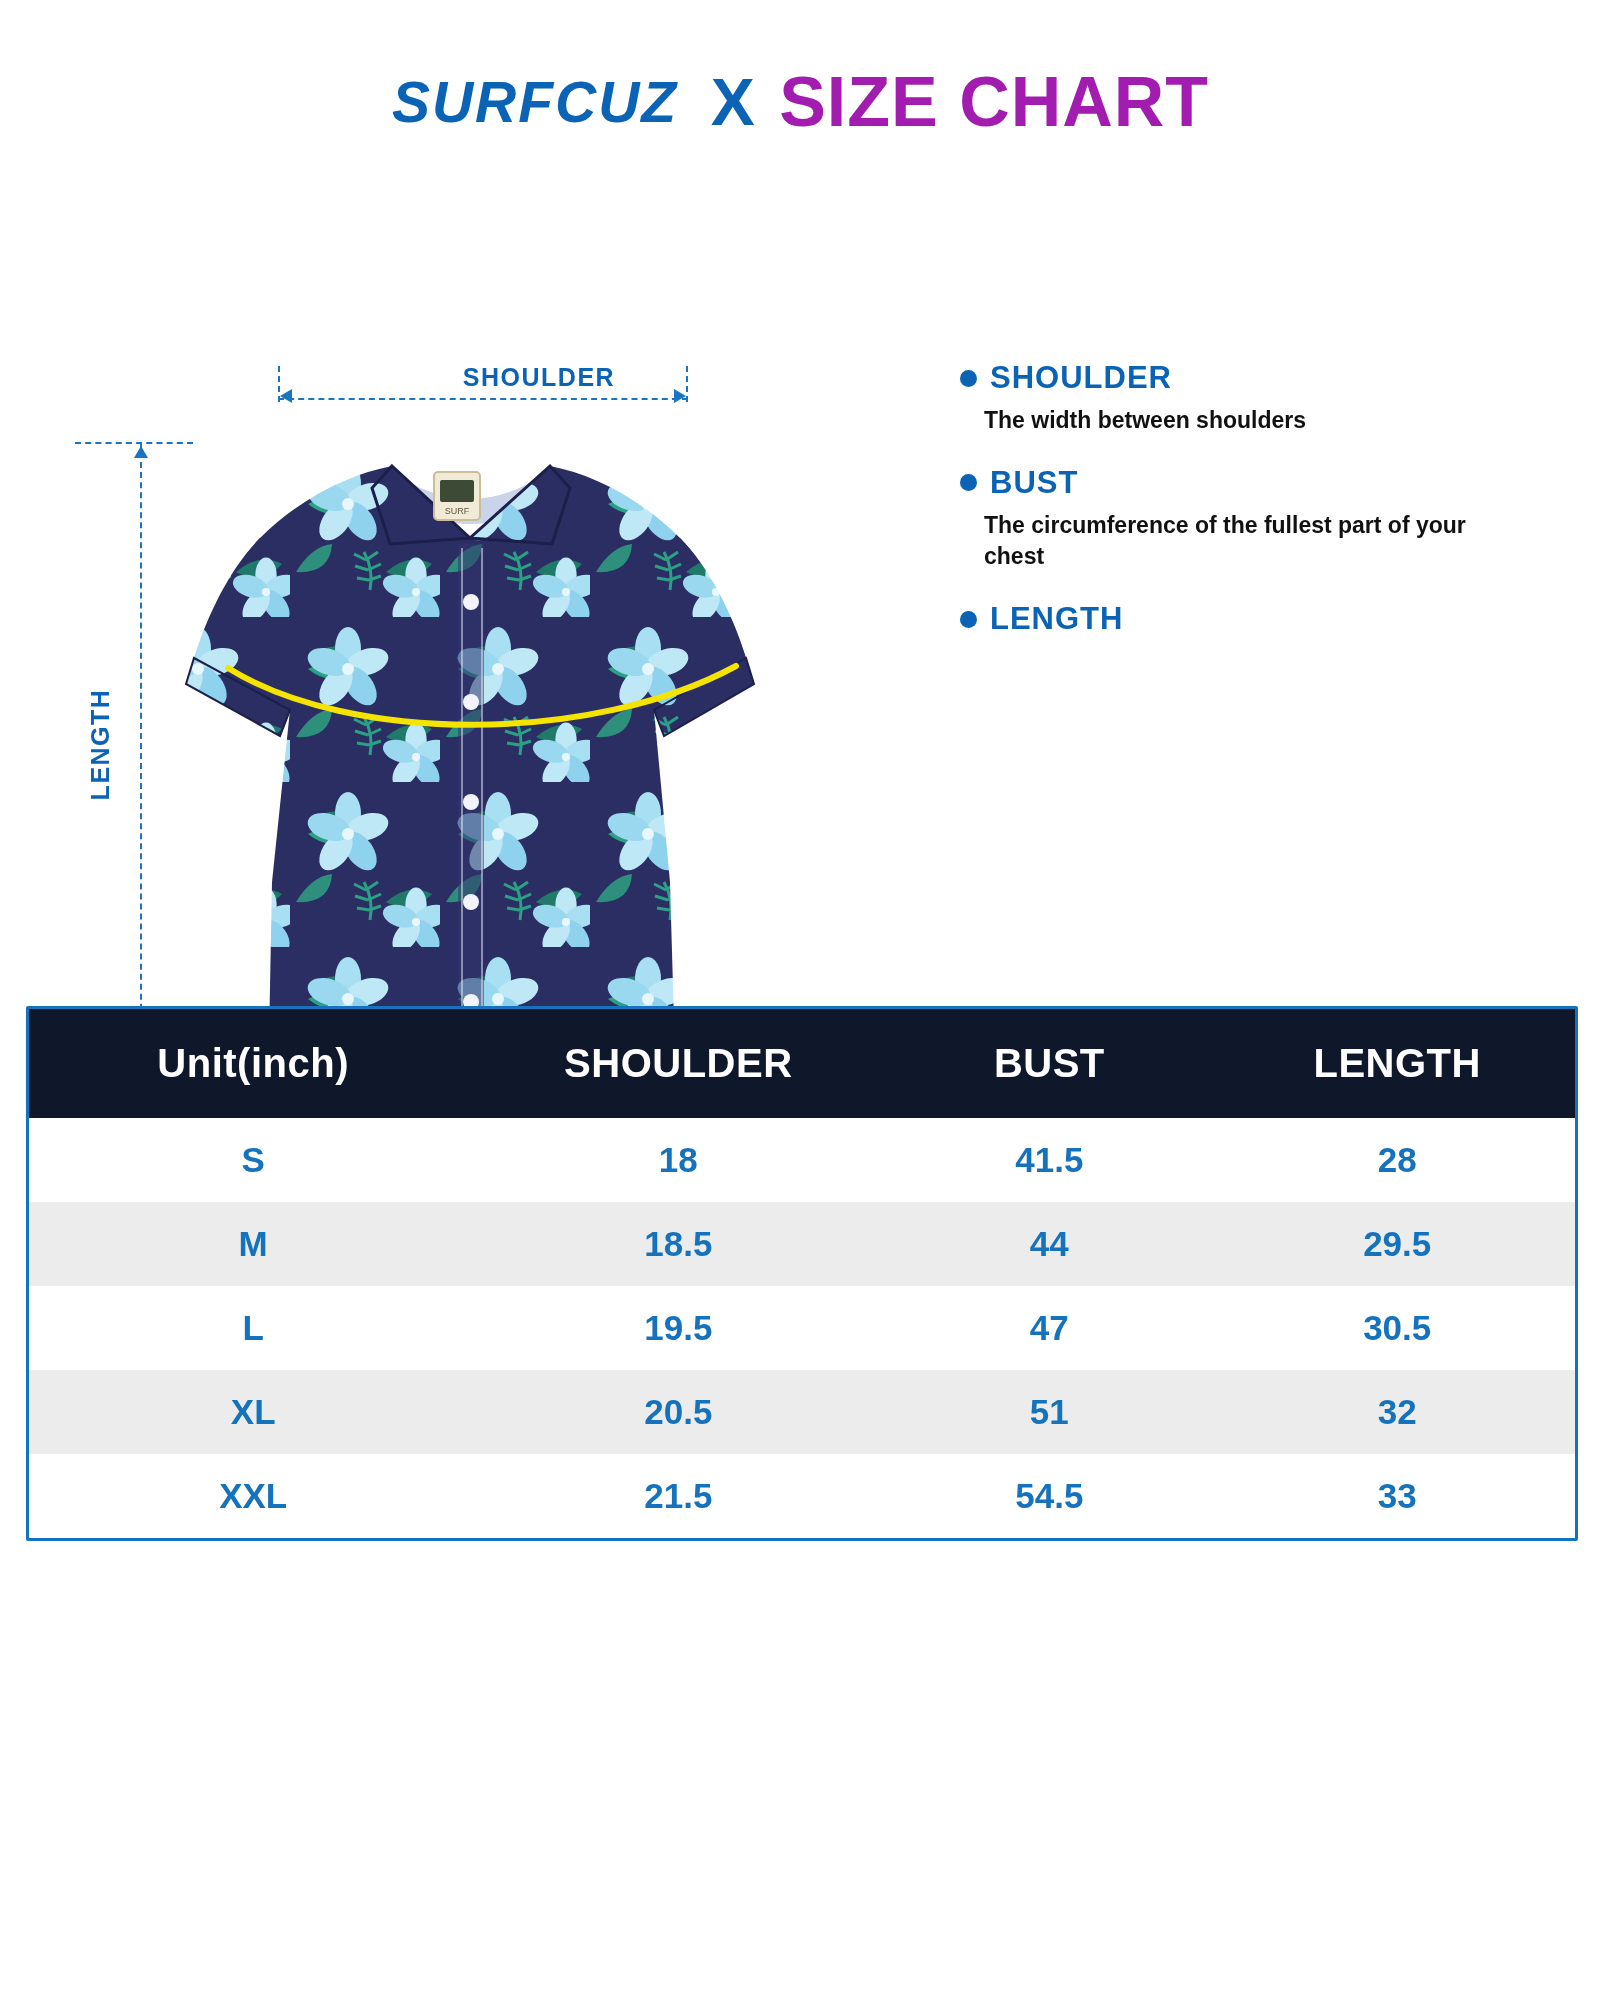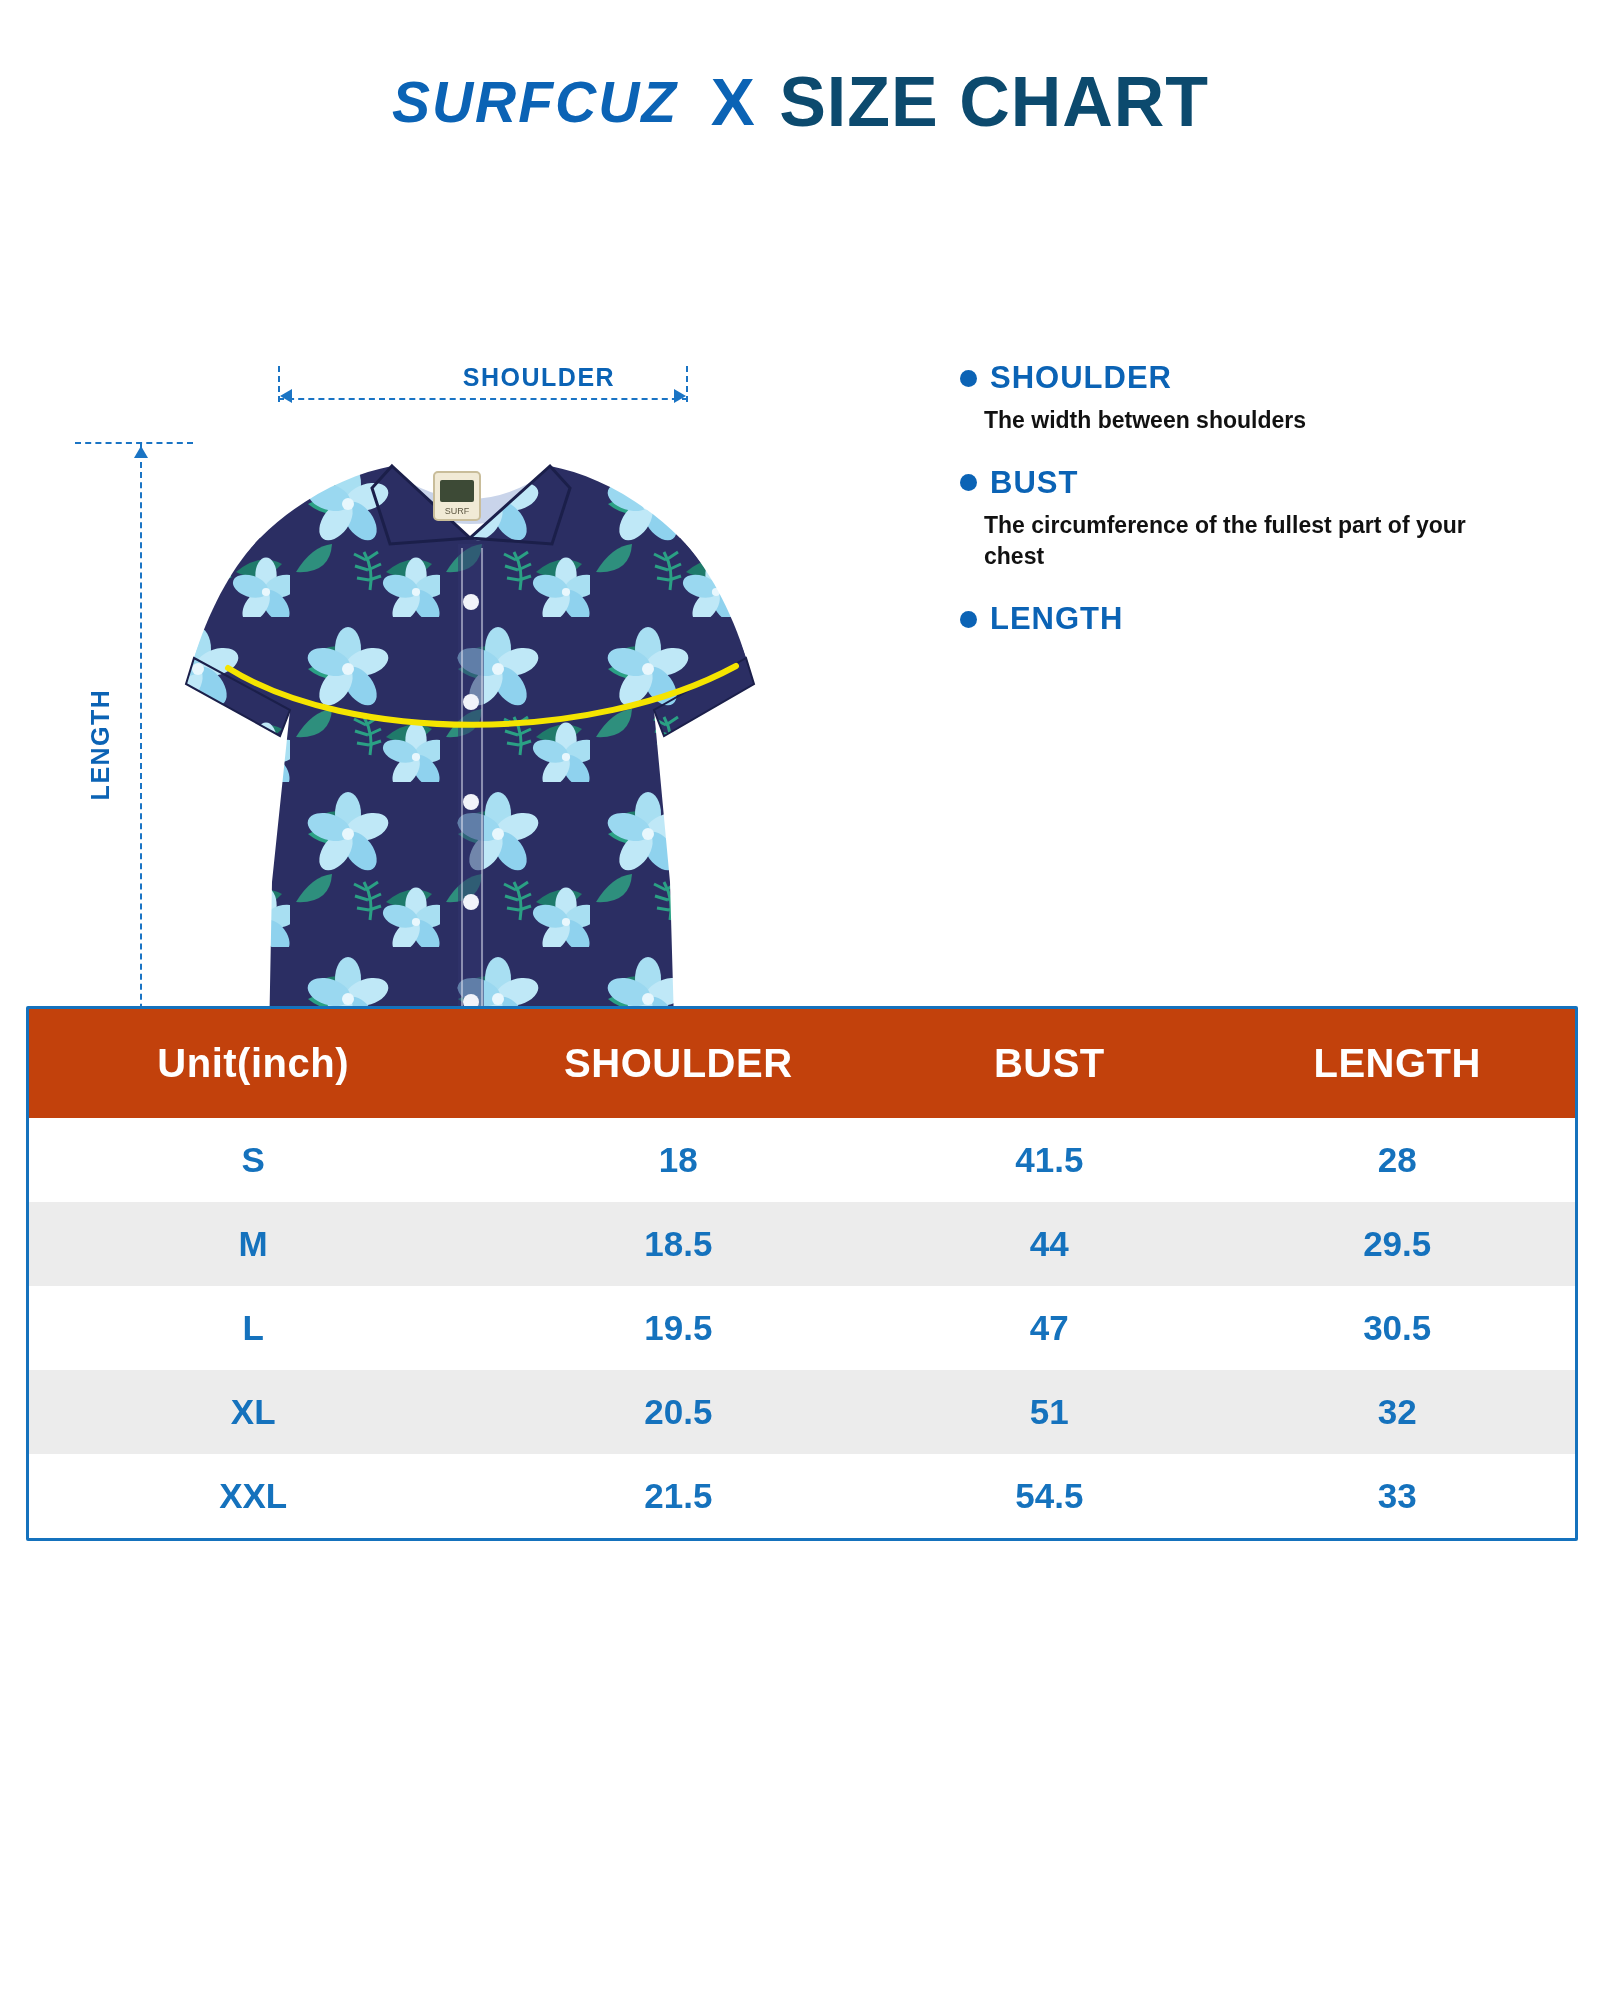--- a/index.html
+++ b/index.html
@@ -39,21 +39,21 @@
     font-size: 66px;
     color: #0b63b5;
     vertical-align: middle;
     margin: 0 20px 0 28px;
   }
   .header-title {
     display: inline-block;
     font-weight: bold;
     font-size: 70px;
     letter-spacing: 1px;
-    color: #0c4a6e;
+    color: #a21caf;
     vertical-align: middle;
   }
 
   
   .illus { position: absolute; top: 170px; left: 0; width: 1601px; height: 780px; }
 
   .shoulder-label {
     position: absolute;
     left: 374px; top: 193px;
     width: 330px;
@@ -149,21 +149,21 @@
   .table {
     position: absolute;
     left: 26px; top: 1006px;
     width: 1552px;
     border: 3px solid #1572bd;
     border-radius: 2px;
     overflow: hidden;
   }
   table { border-collapse: collapse; width: 100%; }
   thead th {
-    background: #c2410c;
+    background: #0f172a;
     color: #ffffff;
     font-weight: bold;
     font-size: 40px;
     padding: 32px 0;
     letter-spacing: .5px;
   }
   tbody td {
     text-align: center;
     color: #1572bd;
     font-weight: bold;

